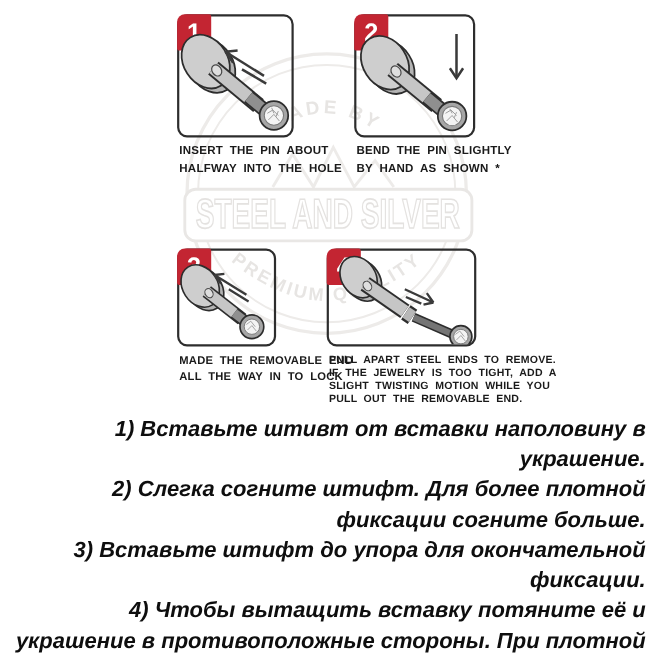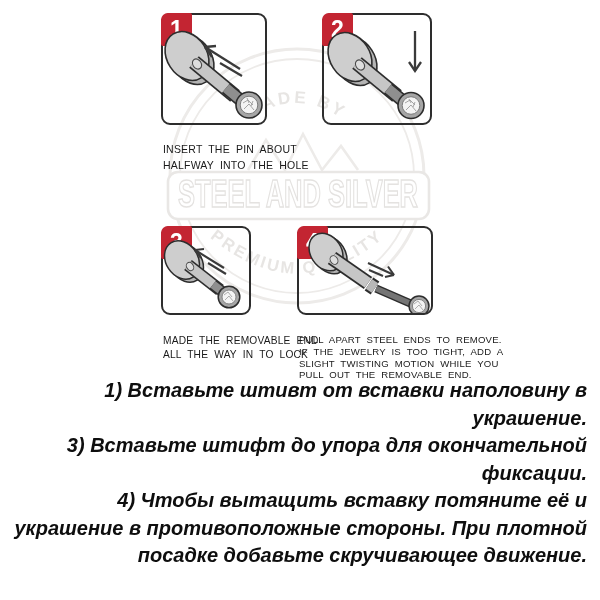--- a/index.html
+++ b/index.html
@@ -18,22 +18,22 @@
   .p4{left:297px;top:226px;width:136px;height:89px;}
   .badge{
     position:absolute;left:-2px;top:-2px;width:31px;height:33px;
     background:var(--badge-red,#c32532);color:#ffffff;
     display:flex;align-items:center;justify-content:center;
     font-weight:bold;font-size:23px;border-radius:7px 2px 2px 2px;
     font-family:"Liberation Sans",sans-serif;
   }
   .panel svg{position:absolute;left:0;top:0;}
   .caption{
-    position:absolute;z-index:2;color:#1a1a1a;font-weight:400;
-    white-space:pre-line;letter-spacing:0.2px;word-spacing:3px;margin-top:12px;
+    position:absolute;z-index:2;color:#1a1a1a;font-weight:700;
+    white-space:pre-line;letter-spacing:0.2px;word-spacing:3px;
   }
   .c1{left:163px;top:130px;font-size:10.5px;line-height:15.5px;}
   .c2{left:324px;top:130px;font-size:10.5px;line-height:15.5px;}
   .foot2{left:324px;top:162px;font-size:8.6px;line-height:10px;word-spacing:1.5px;}
   .c3{left:163px;top:322px;font-size:10.2px;line-height:13.5px;}
   .c4{left:299px;top:322px;font-size:9.6px;line-height:11.8px;}
   .ru{
     position:absolute;z-index:2;left:7px;top:377px;width:580px;
     font-style:italic;font-weight:700;font-size:20px;line-height:27.5px;color:#0e0e0e;
   }
@@ -99,20 +99,22 @@
       <line x1="64" y1="73.5" x2="79" y2="86" stroke="#8f8f8f" stroke-width="9.8"></line>
       <circle cx="87" cy="90.5" r="13" fill="#a6a6a6" stroke="#2d2d2d" stroke-width="1.6"></circle>
       <circle cx="87" cy="90.5" r="8.8" fill="#f4f4f4" stroke="#7c7c7c" stroke-width="1"></circle>
       <path d="M81 88 L86 85 L91 90 M82 95 L87 90 L92 96 M85 84 L87 88 M91 87 L89 92" stroke="#9c9c9c" stroke-width="0.9" fill="none"></path>
       <g stroke="#3a3a3a" stroke-width="2.3" fill="none">
         <path d="M91 16 L91 56"></path>
         <path d="M85 47 L91 56 L97 47"></path>
       </g>
     </svg>
   </section>
+  <div class="caption c2">BEND THE PIN SLIGHTLY
+BY HAND AS SHOWN *</div>
 
   <section class="panel p3">
     <div class="badge">
       <span>3</span>
     </div>
     <svg width="86" height="85" viewBox="0 0 86 85">
       <ellipse cx="23" cy="35" rx="16" ry="20.5" transform="rotate(-33 23 35)" fill="#b4b4b4" stroke="#2d2d2d" stroke-width="1.5"></ellipse>
       <ellipse cx="19" cy="32" rx="16" ry="20.5" transform="rotate(-33 19 32)" fill="#cecece" stroke="#2d2d2d" stroke-width="1.5"></ellipse>
       <line x1="25" y1="37" x2="57" y2="62" stroke="#2d2d2d" stroke-width="12.4"></line>
       <line x1="25" y1="37" x2="57" y2="62" stroke="#c6c6c6" stroke-width="9.4"></line>
@@ -156,17 +158,18 @@
       </g>
     </svg>
   </section>
   <div class="caption c4">PULL APART STEEL ENDS TO REMOVE.
 IF THE JEWELRY IS TOO TIGHT, ADD A
 SLIGHT TWISTING MOTION WHILE YOU
 PULL OUT THE REMOVABLE END.</div>
 
   <div class="ru">
     <p>1) Вставьте штивт от вставки наполовину в украшение.</p>
+    <p>2) Слегка согните штифт. Для более плотной фиксации согните больше.</p>
     <p>3) Вставьте штифт до упора для окончательной фиксации.</p>
     <p>4) Чтобы вытащить вставку потяните её и украшение в противоположные стороны. При плотной посадке добавьте скручивающее движение.</p>
   </div>
 
 </div>
 
 </body></html>

